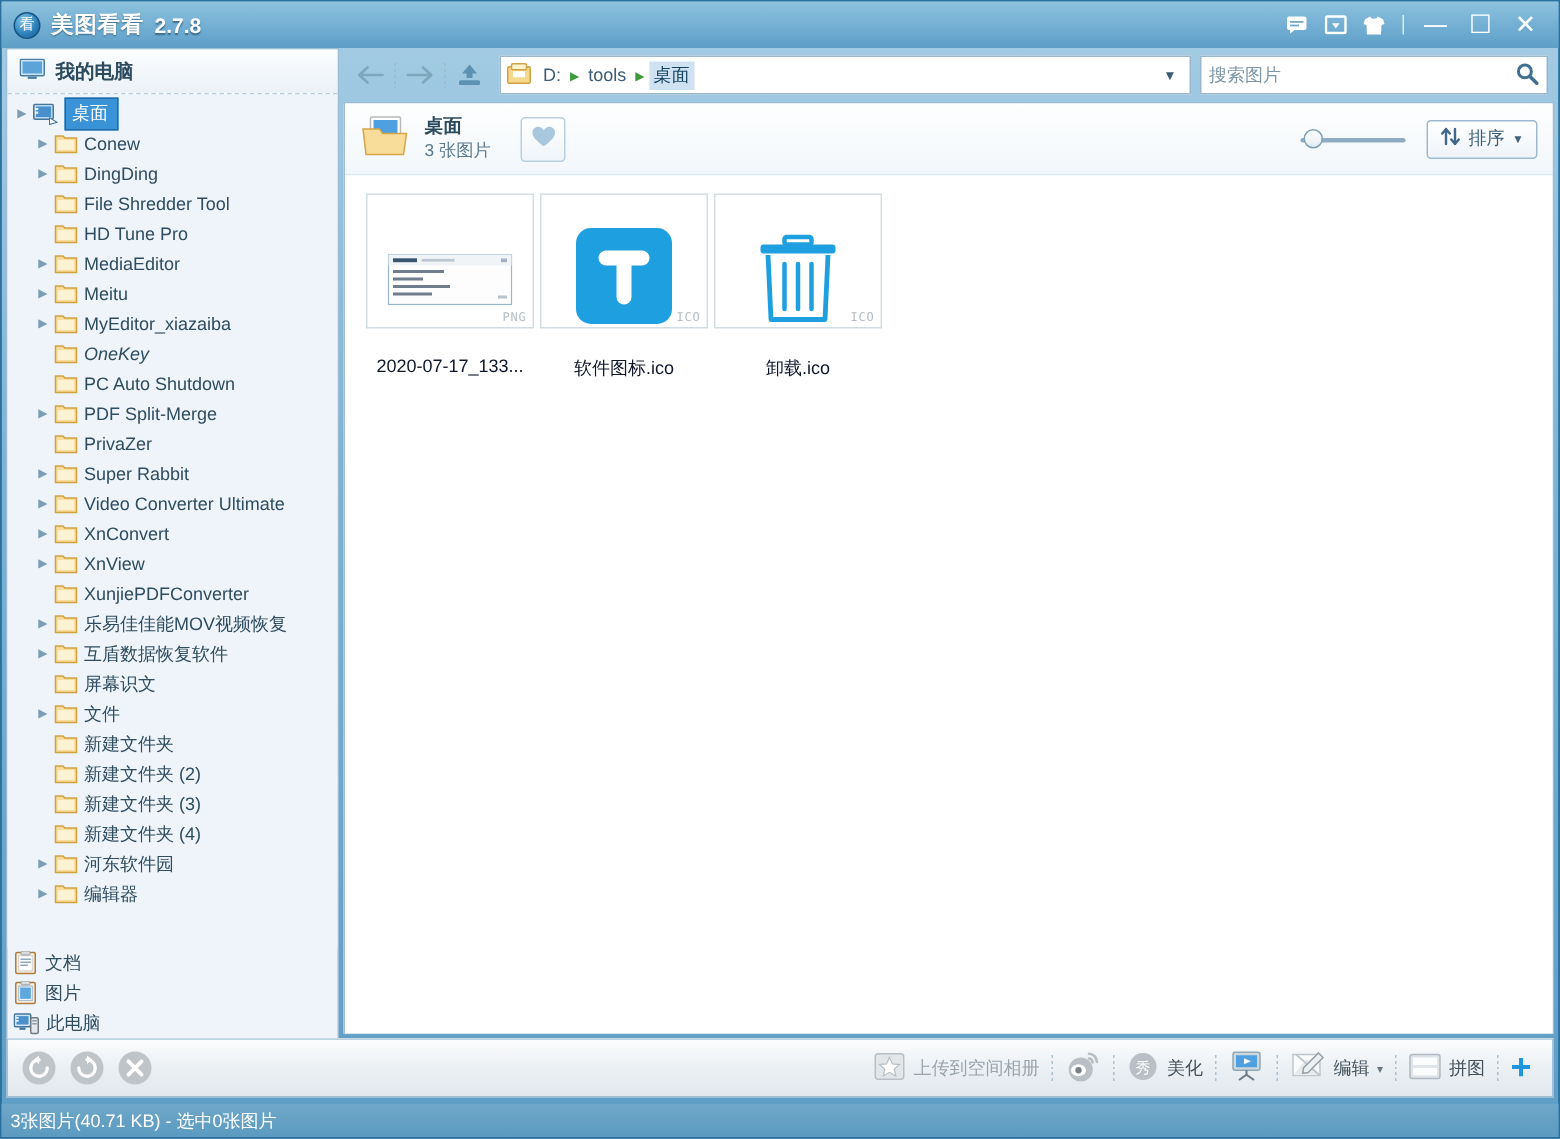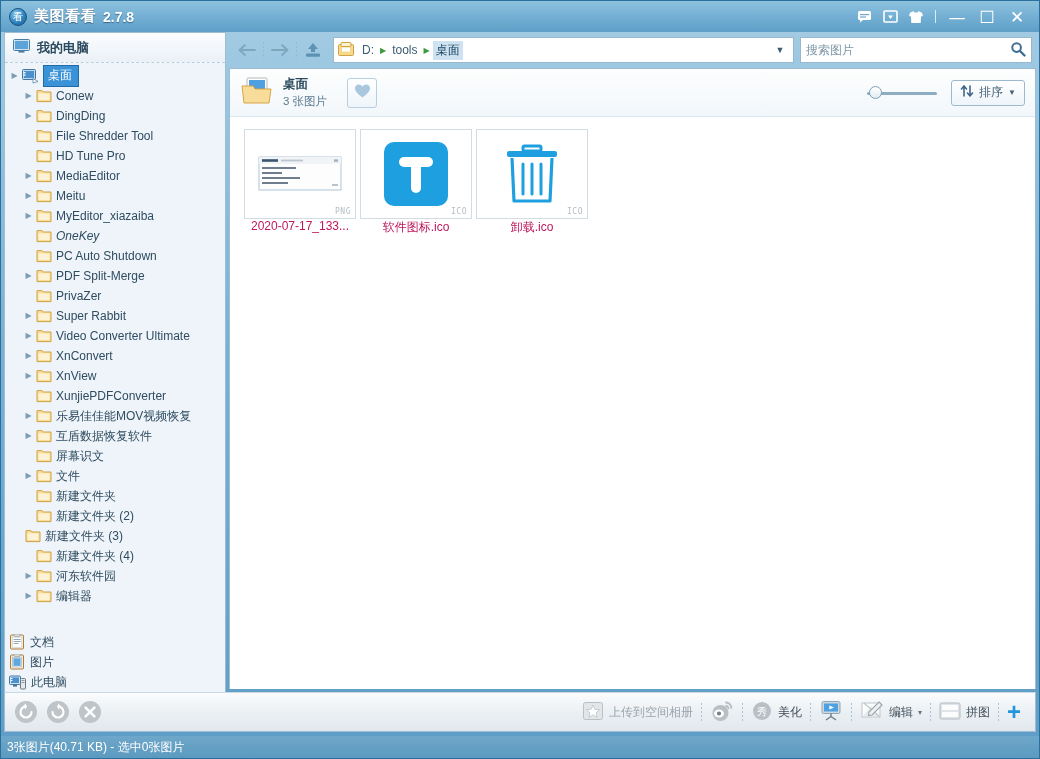--- a/index.html
+++ b/index.html
@@ -175,31 +175,31 @@
 
   .thumbs {
     flex: 1 1 auto; min-height: 0; padding: 12px 0 0 14px;
     display: flex; flex-wrap: wrap; align-content: flex-start;
     background: #ffffff; overflow: hidden;
   }
   .thumb { width: 116px; margin-right: 0px; }
   .thumb .box {
     width: 112px; height: 90px; background: #ffffff;
     border: 1px solid #d2dce3;
-    display: flex; align-items: center; justify-content: center;
+    display: flex; align-items: flex-end; justify-content: center;
     position: relative; overflow: hidden;
   }
   .thumb .fmt {
     position: absolute; right: 4px; bottom: 2px;
     font-family: "DejaVu Sans Mono", monospace;
     font-size: 8px; color: #b4bec5; letter-spacing: .5px;
   }
   .thumb .cap {
-    text-align: center; font-size: 12px; color: #be185d;
-    margin-top: 0; width: 112px;
+    text-align: center; font-size: 12px; color: #0f172a;
+    margin-top: 18px; width: 112px;
     overflow: hidden; white-space: nowrap;
   }
 
   
   .bottombar {
     height: 40px; flex: 0 0 40px; display: flex; align-items: center;
     background: linear-gradient(180deg,#fbfcfd 0%,#eaeff3 55%,#e2e8ed 100%);
     border: 1px solid #9cbdd4; border-top: 1px solid #c9d8e3;
     margin: 0 3px;
     padding: 0 8px;
@@ -503,21 +503,21 @@
           <div class="node" style="padding-left: 16px;">
             <span class="arrow empty">▶</span>
             <span style="display: inline-flex;">
               <svg width="16" height="14" viewBox="0 0 16 14">
                 <path d="M1 3 L1 1.6 L6 1.6 L7.2 3 L15 3 L15 12.6 L1 12.6 Z" fill="#f8dd9a" stroke="#d0a244" stroke-width="1"></path>
                 <rect x="2.5" y="4.4" width="11" height="6.6" fill="#fdf3d4"></rect>
               </svg>
             </span>
             <span class="lbl">新建文件夹 (2)</span>
           </div>
-          <div class="node" style="padding-left: 5px; align-items: center;">
+          <div class="node" style="padding-left: 16px; align-items: center;">
             <span class="arrow empty">▶</span>
             <span style="display: inline-flex;">
               <svg width="16" height="14" viewBox="0 0 16 14">
                 <path d="M1 3 L1 1.6 L6 1.6 L7.2 3 L15 3 L15 12.6 L1 12.6 Z" fill="#f8dd9a" stroke="#d0a244" stroke-width="1"></path>
                 <rect x="2.5" y="4.4" width="11" height="6.6" fill="#fdf3d4"></rect>
               </svg>
             </span>
             <span class="lbl">新建文件夹 (3)</span>
           </div>
           <div class="node" style="padding-left: 16px;">

